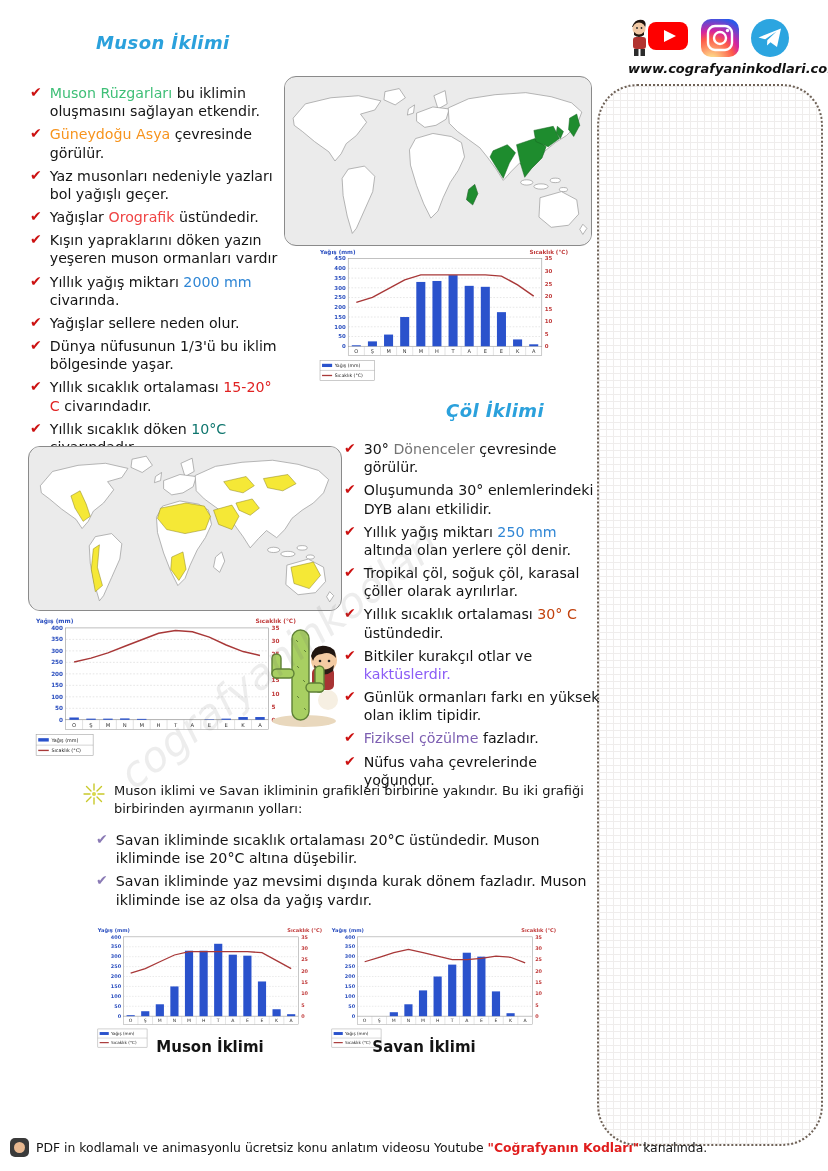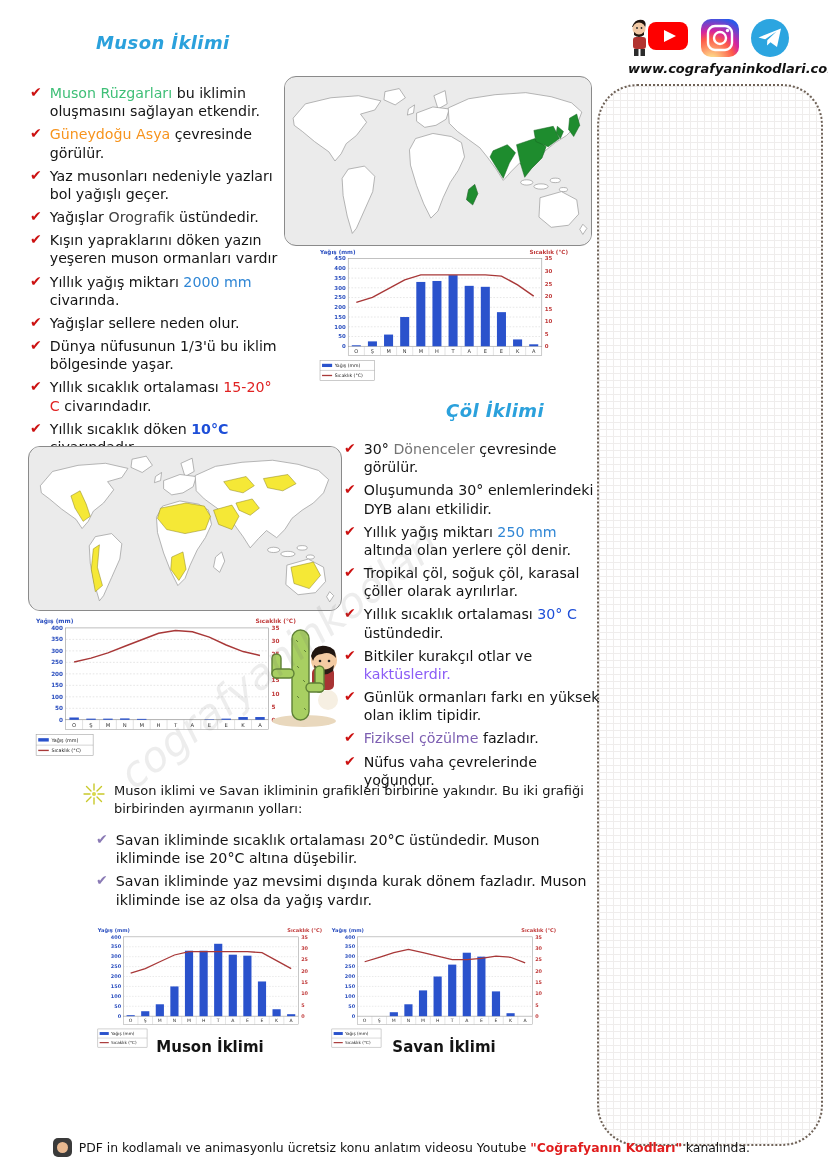--- a/index.html
+++ b/index.html
@@ -84,21 +84,21 @@
       <li>
         <span class="chk">✔</span>
         <span class="txt"><span style="color: rgb(247, 148, 29);">Güneydoğu Asya</span><span> çevresinde görülür.</span></span>
       </li>
       <li>
         <span class="chk">✔</span>
         <span class="txt"><span>Yaz musonları nedeniyle yazları bol yağışlı geçer.</span></span>
       </li>
       <li>
         <span class="chk">✔</span>
-        <span class="txt"><span>Yağışlar </span><span style="color: #404040; margin-top: 32px;">Orografik</span><span> üstündedir.</span></span>
+        <span class="txt"><span>Yağışlar </span><span style="color: #ef4444; margin-top: 32px;">Orografik</span><span> üstündedir.</span></span>
       </li>
       <li>
         <span class="chk">✔</span>
         <span class="txt"><span>Kışın yapraklarını döken yazın yeşeren muson ormanları vardır</span></span>
       </li>
       <li>
         <span class="chk">✔</span>
         <span class="txt"><span>Yıllık yağış miktarı </span><span style="color: rgb(47, 134, 213);">2000 mm</span><span> civarında.</span></span>
       </li>
       <li>
@@ -108,21 +108,21 @@
       <li>
         <span class="chk">✔</span>
         <span class="txt"><span>Dünya nüfusunun 1/3'ü bu iklim bölgesinde yaşar.</span></span>
       </li>
       <li>
         <span class="chk">✔</span>
         <span class="txt"><span>Yıllık sıcaklık ortalaması </span><span style="color: rgb(224, 34, 34);">15-20° C</span><span> civarındadır.</span></span>
       </li>
       <li>
         <span class="chk">✔</span>
-        <span class="txt"><span>Yıllık sıcaklık döken </span><span style="color: #1d4ed8; font-weight: bold;">10°C</span><span> civarındadır.</span></span>
+        <span class="txt"><span>Yıllık sıcaklık döken </span><span style="color: #0f766e;">10°C</span><span> civarındadır.</span></span>
       </li>
     </ul>
 
   <div class="abs map" style="left:284px;top:76px;width:306px;height:168px;">
     <svg viewBox="0 0 300 160">
       <rect width="300" height="160" fill="#ebebeb"></rect>
       <g fill="#ffffff" stroke="#9a9a9a" stroke-width="0.7">
         <path d="M8,38 L20,24 L45,18 L72,16 L94,21 L88,30 L74,34 L80,42 L70,55 L60,63 L55,73 L49,80 L43,71 L29,61 L17,51 L9,45 Z"></path>
         <path d="M98,12 L112,9 L118,18 L108,25 L97,20 Z"></path>
         <path d="M62,88 L78,85 L88,95 L86,110 L78,128 L70,146 L66,151 L61,134 L57,114 L56,97 Z"></path>
@@ -275,21 +275,21 @@
       <li>
         <span class="chk">✔</span>
         <span class="txt"><span>Yıllık yağış miktarı </span><span style="color: rgb(47, 134, 213);">250 mm</span><span> altında olan yerlere çöl denir.</span></span>
       </li>
       <li>
         <span class="chk">✔</span>
         <span class="txt"><span>Tropikal çöl, soğuk çöl, karasal çöller olarak ayrılırlar.</span></span>
       </li>
       <li>
         <span class="chk">✔</span>
-        <span class="txt"><span>Yıllık sıcaklık ortalaması </span><span style="color: #1d4ed8;">30° C</span><span> üstündedir.</span></span>
+        <span class="txt"><span>Yıllık sıcaklık ortalaması </span><span style="color: #c2410c;">30° C</span><span> üstündedir.</span></span>
       </li>
       <li>
         <span class="chk">✔</span>
         <span class="txt"><span>Bitkiler kurakçıl otlar ve </span><span style="color: #8b5cf6;">kaktüslerdir.</span></span>
       </li>
       <li>
         <span class="chk">✔</span>
         <span class="txt"><span>Günlük ormanları farkı en yüksek olan iklim tipidir.</span></span>
       </li>
       <li>
@@ -574,20 +574,20 @@
         <text x="248" y="8" text-anchor="end" font-size="5.6" fill="#c03a3a" font-weight="bold">Sıcaklık (°C)</text>
         <rect x="2" y="114" width="54" height="20" fill="#fff" stroke="#999" stroke-width="0.5"></rect>
         <line x1="2" y1="124" x2="56" y2="124" stroke="#999" stroke-width="0.4"></line>
         <rect x="4" y="117.4" width="10" height="3.2" fill="#2a52cc"></rect>
         <text x="16.5" y="120.7" font-size="4.6" fill="#222">Yağış (mm)</text>
         <line x1="4" y1="129" x2="14" y2="129" stroke="#a83838" stroke-width="1.3"></line>
         <text x="16.5" y="130.7" font-size="4.6" fill="#222">Sıcaklık (°C)</text>
       </svg>
     </div>
   <div class="abs caption" style="left:96px;top:1038px;width:228px;">Muson İklimi</div>
-  <div class="abs caption" style="left:330px;top:1038px;width:228px;">Savan İklimi</div>
-
-  <div class="abs footer" style="left:10px;top:1138px;width:740px;justify-content:flex-end;">
+  <div class="abs caption" style="left:310px;top:1038px;width:228px;">Savan İklimi</div>
+
+  <div class="abs footer" style="left:10px;top:1138px;width:740px;">
     <span class="avatar"></span>
     <span><span>PDF in kodlamalı ve animasyonlu ücretsiz konu anlatım videosu Youtube </span><span class="red">"Coğrafyanın Kodları"</span><span> kanalında.</span></span>
   </div>
 
 </div>
 
 </body></html>

